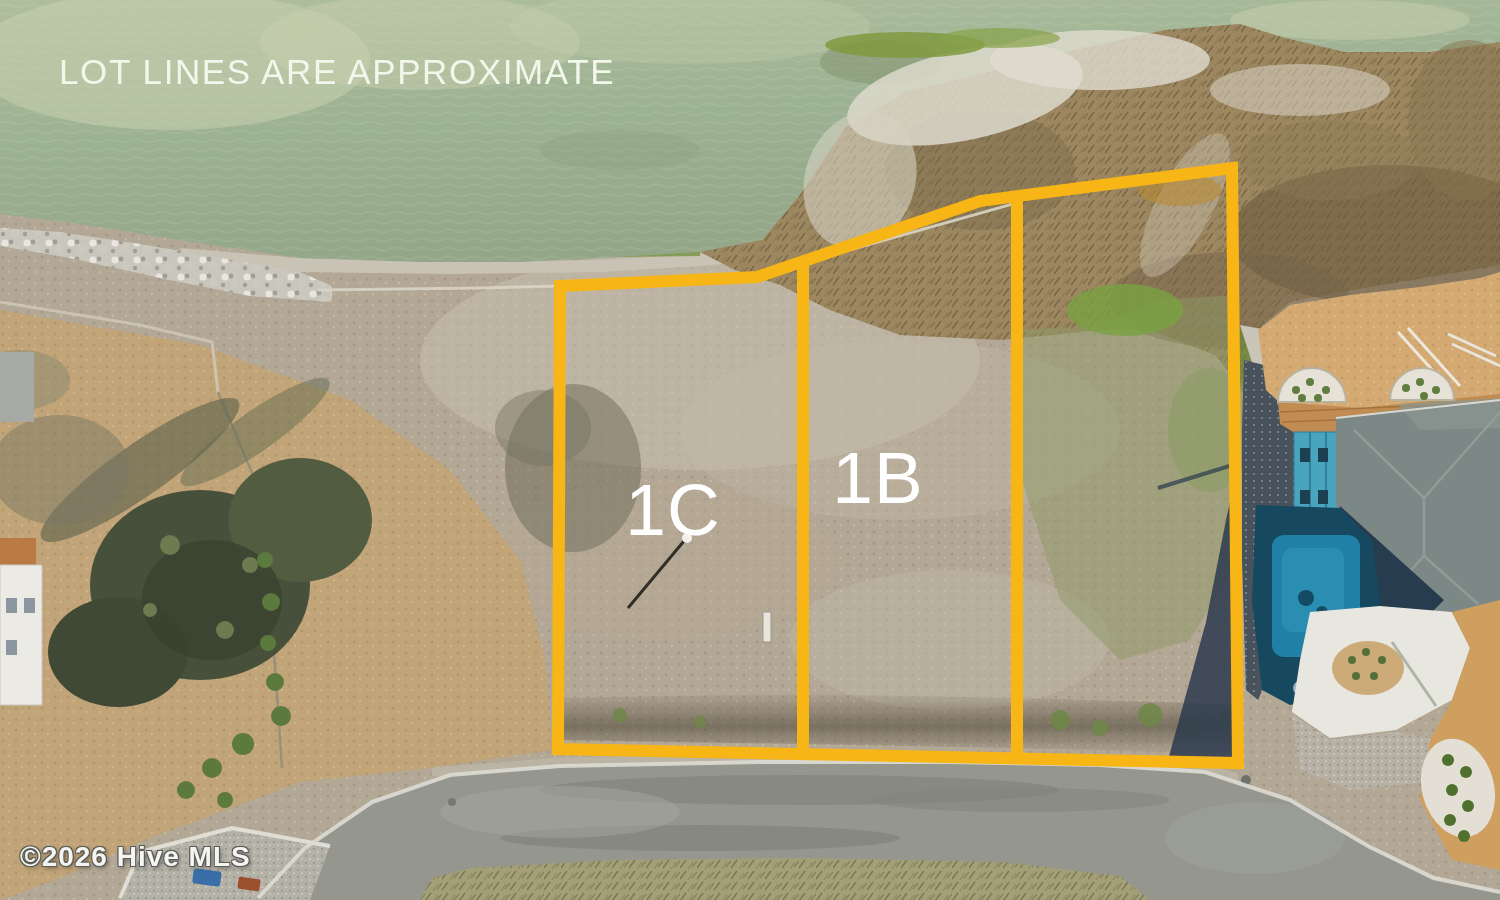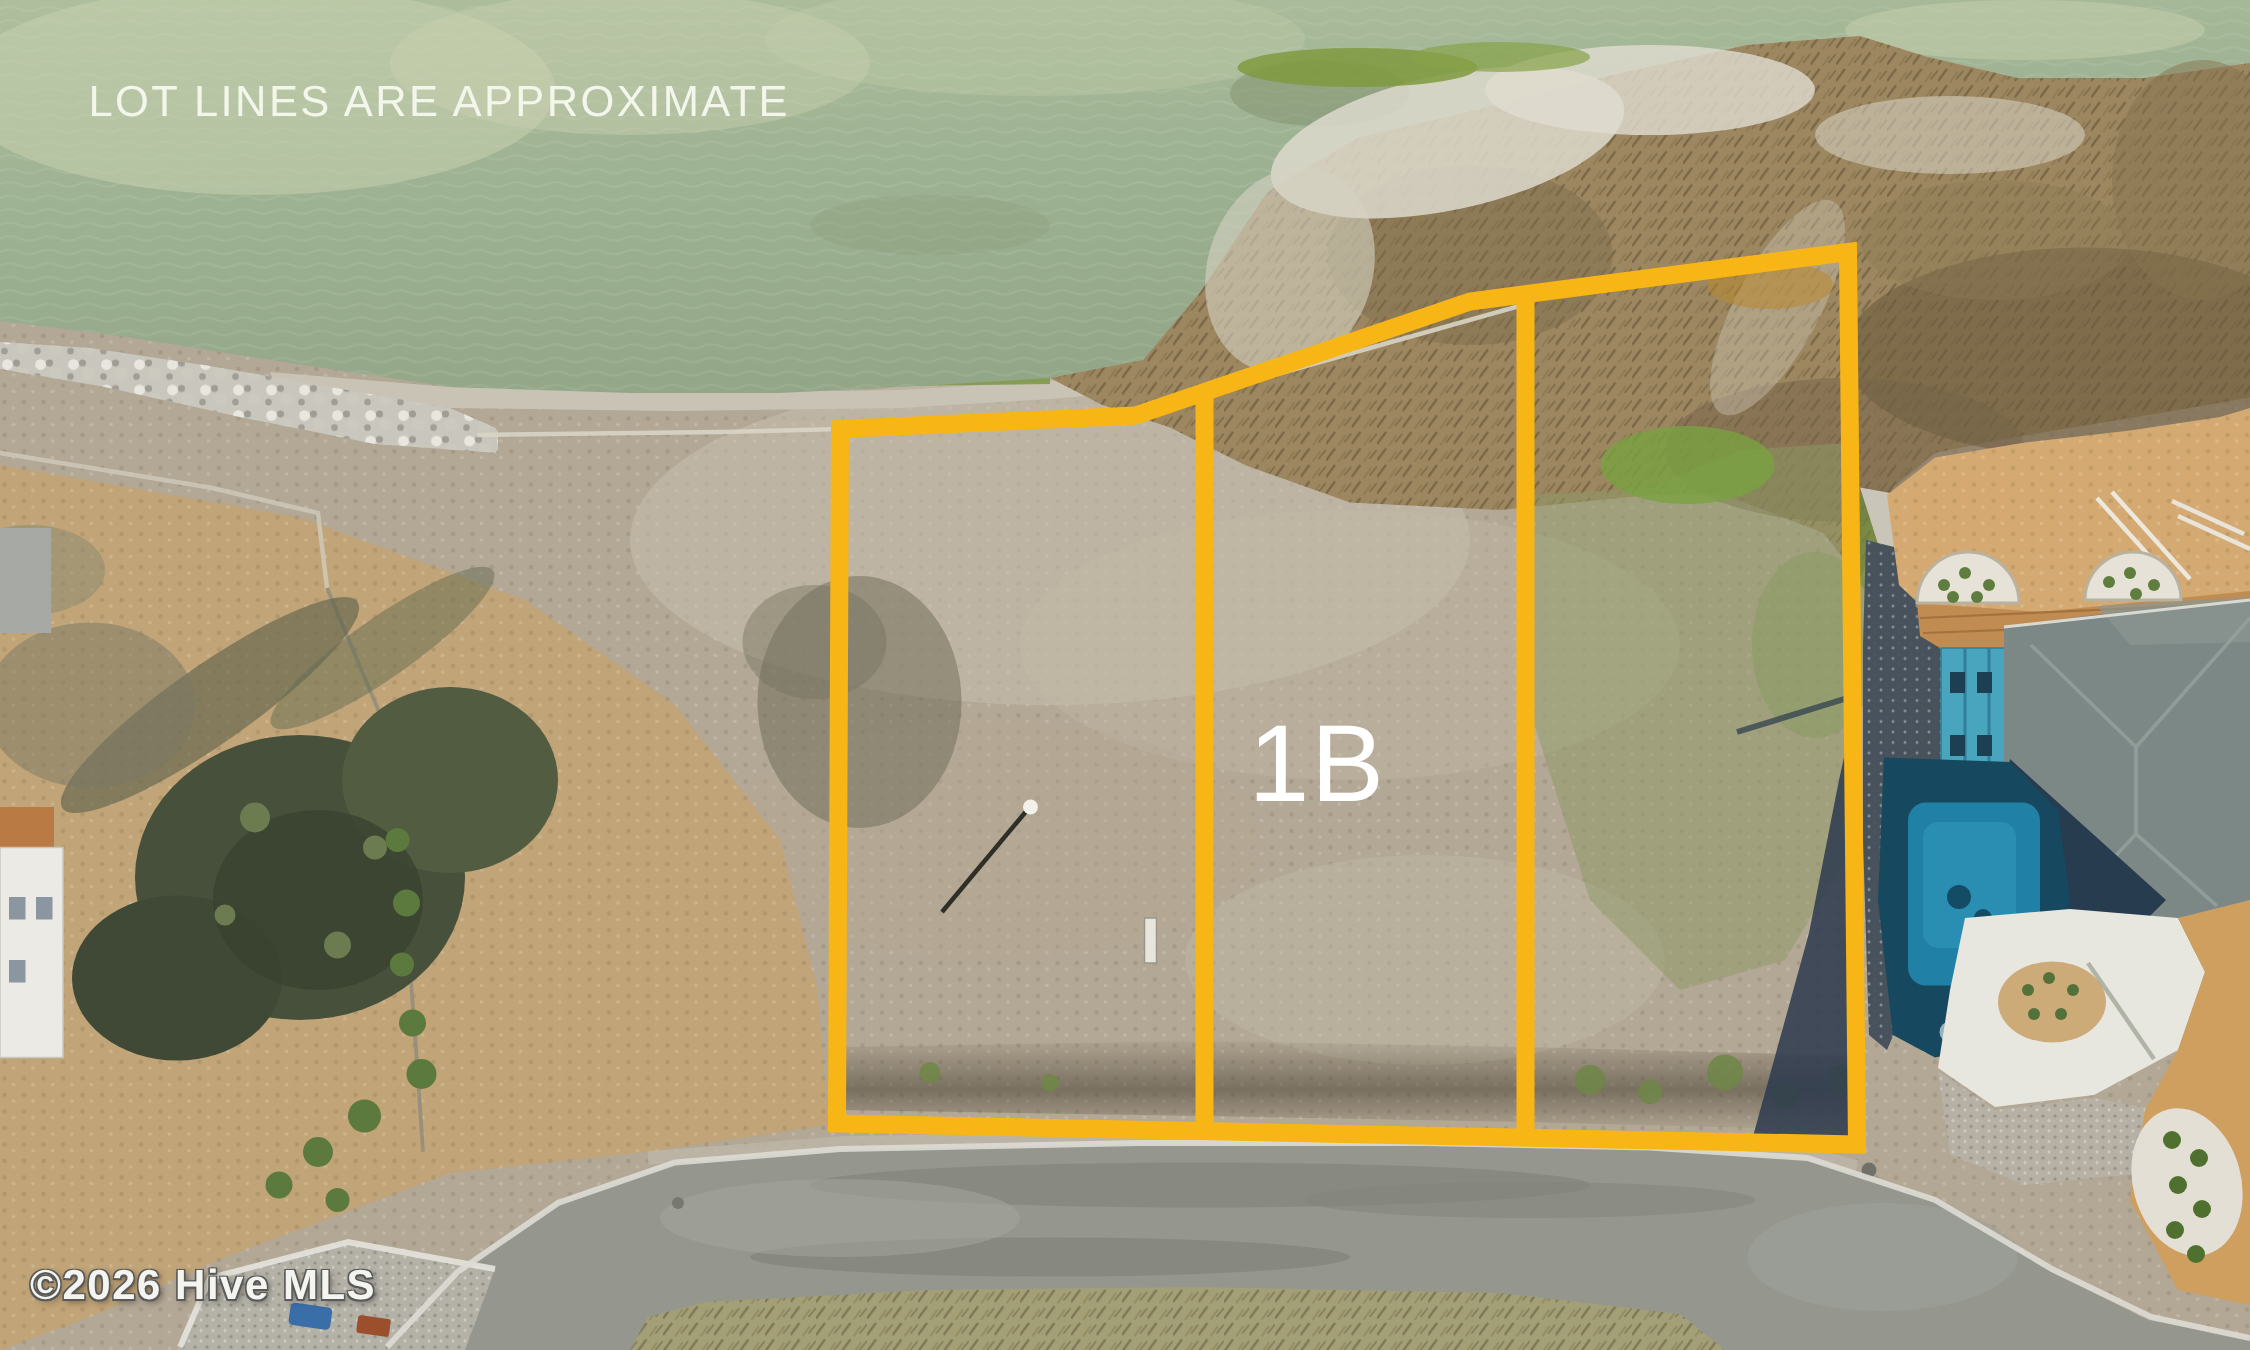--- a/index.html
+++ b/index.html
@@ -1,19 +1,19 @@
 <!DOCTYPE html>
 <html><head>
 <meta charset="utf-8">
 <style>
   html,body{margin:0;padding:0;background:#222;}
   .stage{position:relative;width:1500px;height:900px;overflow:hidden;
          font-family:"Liberation Sans", sans-serif;}
   .stage svg{position:absolute;inset:0;display:block;}
-  .caption{position:absolute;left:59px;top:52px;font-size:29px;font-weight:300;
+  .caption{position:absolute;left:59px;top:52px;font-size:35px;font-weight:300;
            letter-spacing:1.6px;color:#f3f6ea;white-space:nowrap;}
   .lot-label{position:absolute;font-size:73px;font-weight:500;color:#ffffff;
              transform:translate(-50%,-53%);letter-spacing:1px;white-space:nowrap;}
   .watermark{position:absolute;left:8px;top:841px;font-size:28px;font-weight:700;
              color:#f4f4f1;letter-spacing:1px;white-space:nowrap;
              text-shadow:1px 1px 0 #5a5a58,-1px 1px 0 #5a5a58,1px -1px 0 #5a5a58,
                          -1px -1px 0 #5a5a58,2px 2px 4px rgba(20,20,20,.5);margin-left:12px;}
 </style>
 </head>
 <body>
@@ -296,15 +296,16 @@
   </g>
 
   <g fill="none" stroke-width="12" stroke-linejoin="miter" stroke-linecap="butt">
     <polygon class="lot-line" points="560,286 757,277 980,201 1232,168 1238,763 558,749" stroke="#F8B616"></polygon>
     <line class="lot-line" x1="803" y1="262" x2="803" y2="756" stroke="#F8B616"></line>
     <line class="lot-line" x1="1017" y1="196" x2="1017" y2="760" stroke="#F8B616"></line>
   </g>
 </svg>
 
   <div class="caption">LOT LINES ARE APPROXIMATE</div>
-  <div class="lot-label" style="left: 878px; top: 480px; color: rgb(255, 255, 255); margin-top: 32px;">1B</div>
+  <div class="lot-label" style="left: 673px; top: 512px; color: rgb(255, 255, 255);">1C</div>
+  <div class="lot-label" style="left: 878px; top: 480px; color: rgb(255, 255, 255);">1B</div>
   <div class="watermark">©2026 Hive MLS</div>
 </div>
 
 </body></html>

